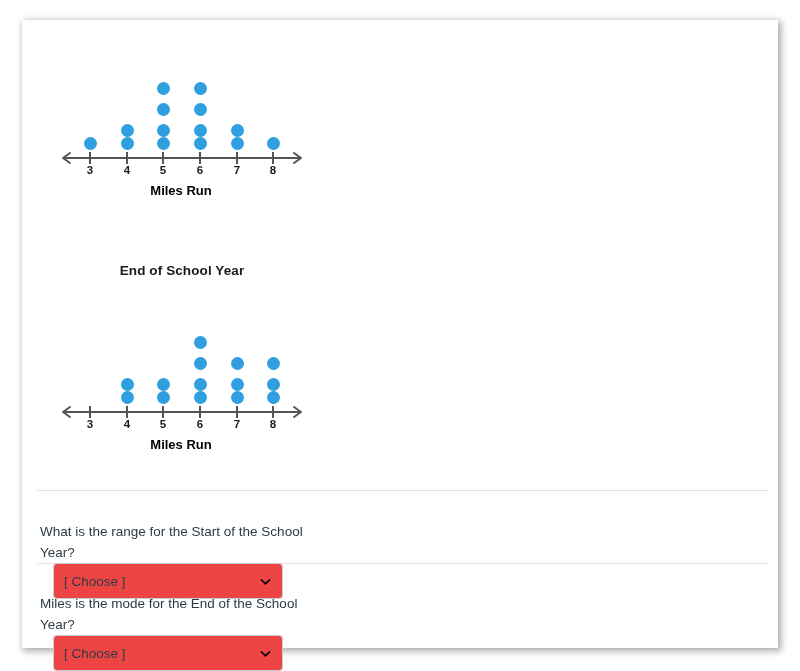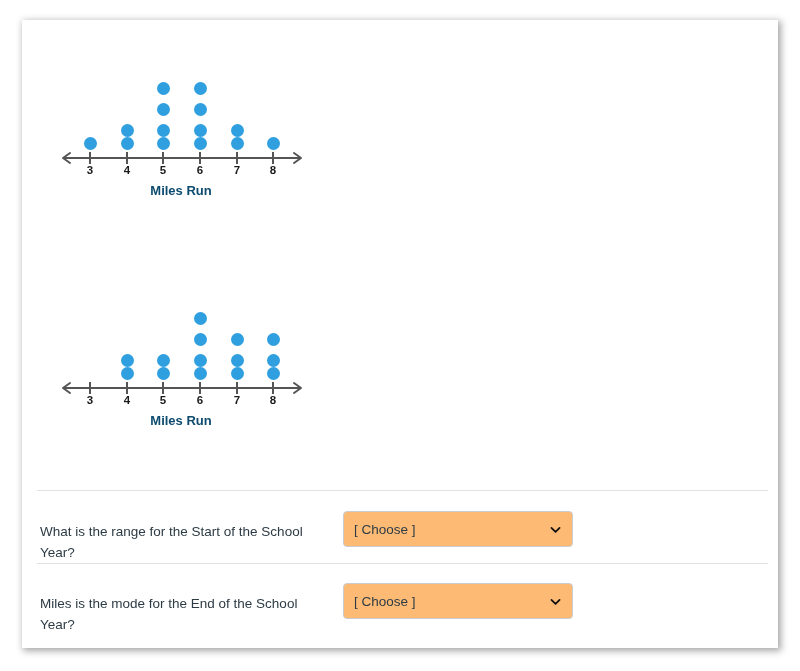--- a/index.html
+++ b/index.html
@@ -97,21 +97,21 @@
     text-align: center;
     font-size: 11.5px;
     font-weight: bold;
     color: #1b1b1b;
   }
 
   .dp-xlabel {
     text-align: center;
     font-size: 13px;
     font-weight: bold;
-    color: #0c4a6e;
+    color: #000000;
     padding-left: 18px;
     margin-top: 3px;
   }
 
   
   .divider {
     position: absolute;
     left: 15px;
     width: 731px;
     height: 1px;
@@ -119,40 +119,41 @@
   }
   .divider.d1 { top: 470px; }
   .divider.d2 { top: 543px; }
 
   .qrow {
     position: absolute;
     left: 18px;
     width: 728px;
     display: flex;
     align-items: flex-start;
+    flex-direction: column;
   }
   .qrow.q1 { top: 491px; }
   .qrow.q2 { top: 563px; }
 
   .qtext {
     width: 290px;
     font-size: 13.5px;
     line-height: 21px;
     color: #2d3b45;
     padding-top: 10px;
   }
 
   .qselect {
     position: relative;
     width: 230px;
     height: 36px;
     box-sizing: border-box;
     border: 1px solid #c7cdd1;
     border-radius: 4px;
-    background: #fdba74;
+    background: #ef4444;
     display: flex;
     align-items: center;
     padding: 0 10px;
     margin-left: 13px;
     cursor: pointer;
   }
   .qselect-value {
     font-size: 13.5px;
     color: #2d3b45;
     flex: 1;
@@ -212,20 +213,21 @@
             <div class="axis-label" style="left: 141px;">5</div>
             <div class="axis-label" style="left: 178px;">6</div>
             <div class="axis-label" style="left: 215px;">7</div>
             <div class="axis-label" style="left: 251px;">8</div>
           </div>
       </div>
       <div class="dp-xlabel">Miles Run</div>
     </div>
 
     <div class="dotplot second">
+      <div class="dp-title">End of School Year</div>
       <div class="dp-plot">
           <div class="dp-col" style="left: 56px;"></div>
           <div class="dp-col" style="left: 93px;">
             <div class="dot" style="background: rgb(47, 159, 224);"></div>
             <div class="dot" style="background: rgb(47, 159, 224);"></div>
           </div>
           <div class="dp-col" style="left: 129px;">
             <div class="dot" style="background: rgb(47, 159, 224);"></div>
             <div class="dot" style="background: rgb(47, 159, 224);"></div>
           </div>

